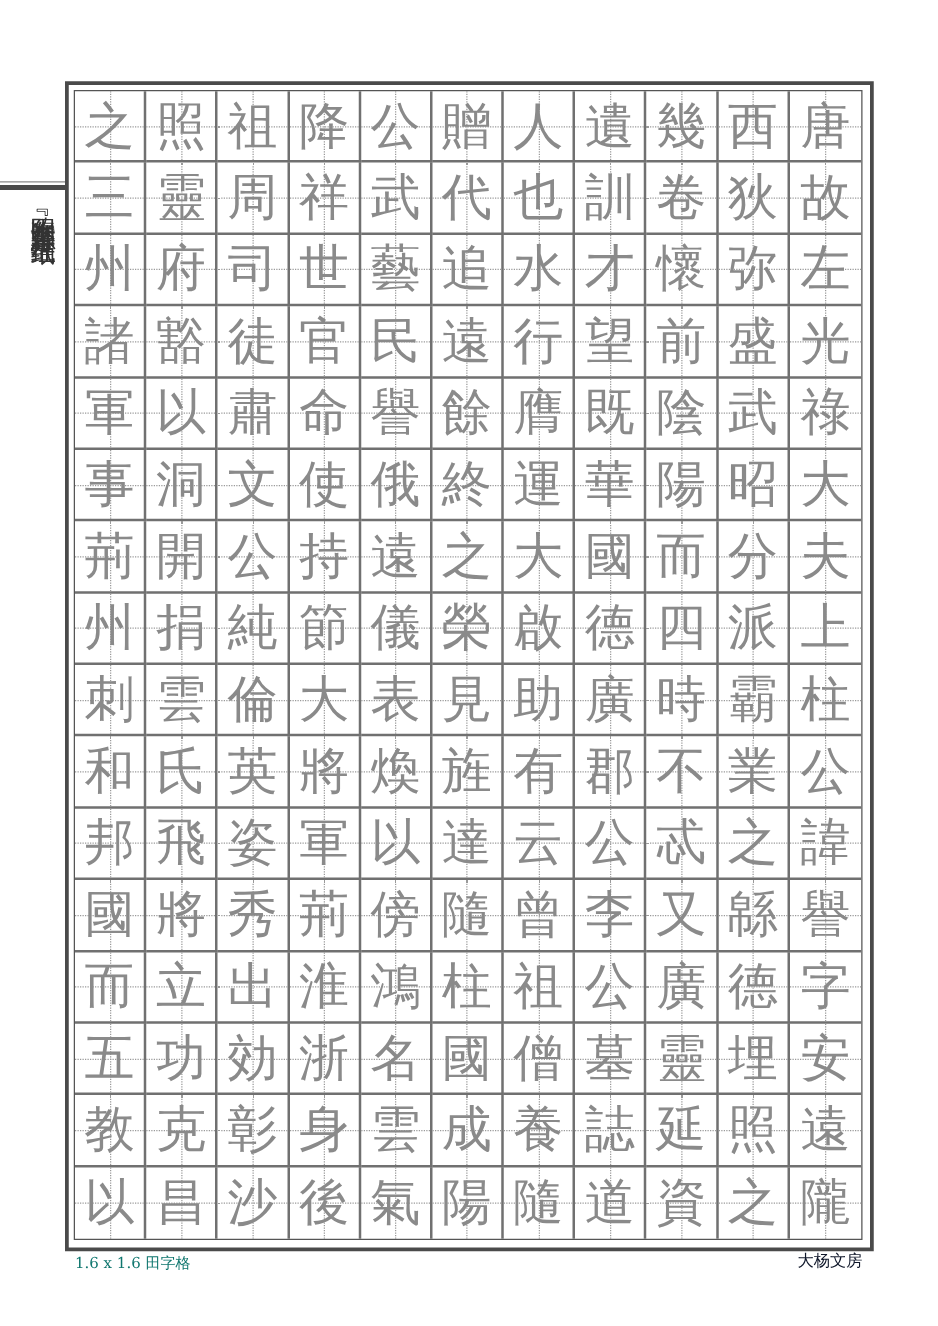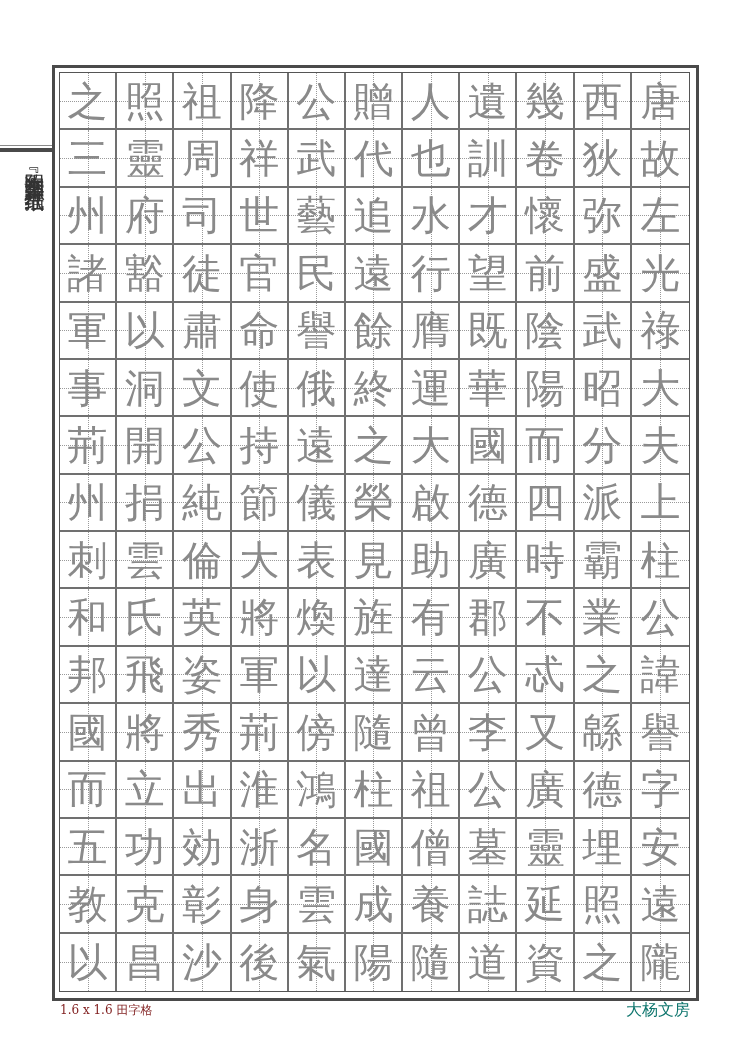--- a/index.html
+++ b/index.html
@@ -8,22 +8,22 @@
   .inner-grid { position: absolute; left: 59px; top: 72px; width: 631px; height: 920px; border: 1px solid #555; box-sizing: border-box; display: grid; grid-template-columns: repeat(11, 1fr); grid-template-rows: repeat(16, 1fr); }
   .cell { position: relative; border-right: 2px solid #707070; border-bottom: 2px solid #707070; box-sizing: border-box; display: flex; align-items: center; justify-content: center; }
   .cell.last-col { border-right: none; }
   .cell.last-row { border-bottom: none; }
   .cell::before { content: ""; position: absolute; left: 50%; top: 0; bottom: 0; border-left: 1px dotted #9a9a9a; }
   .cell::after { content: ""; position: absolute; top: 50%; left: 0; right: 0; border-top: 1px dotted #9a9a9a; }
   .glyph { position: relative; z-index: 1; font-size: 40px; line-height: 1; color: #8a8a8a; font-family: "DejaVu Serif", "Liberation Serif", serif; }
   .side-rule-thin { position: absolute; left: 0; top: 145px; width: 53px; height: 1px; background: #8a8a8a; }
   .side-rule-thick { position: absolute; left: 0; top: 148px; width: 53px; height: 4px; background: #4a4a4a; }
   .side-title { position: absolute; left: 24px; top: 158px; width: 22px; writing-mode: vertical-rl; font-size: 20px; color: #333; letter-spacing: 1px; line-height: 22px; }
-  .footer-left { position: absolute; left: 60px; top: 1002px; font-size: 12px; color: #7f1d1d; }
-  .footer-right { position: absolute; right: 60px; top: 1000px; font-size: 16px; color: #0f766e; }
+  .footer-left { position: absolute; left: 60px; top: 1002px; font-size: 12px; color: #0f766e; }
+  .footer-right { position: absolute; right: 60px; top: 1000px; font-size: 13px; color: #0f172a; }
 </style>
 </head>
 <body>
 
 <div class="side-rule-thin"></div>
 <div class="side-rule-thick"></div>
 <div class="side-title">欧阳询『李誉墓志』 描红纸 一</div>
 
 <div class="outer-frame"></div>
 <div class="inner-grid" id="grid">

